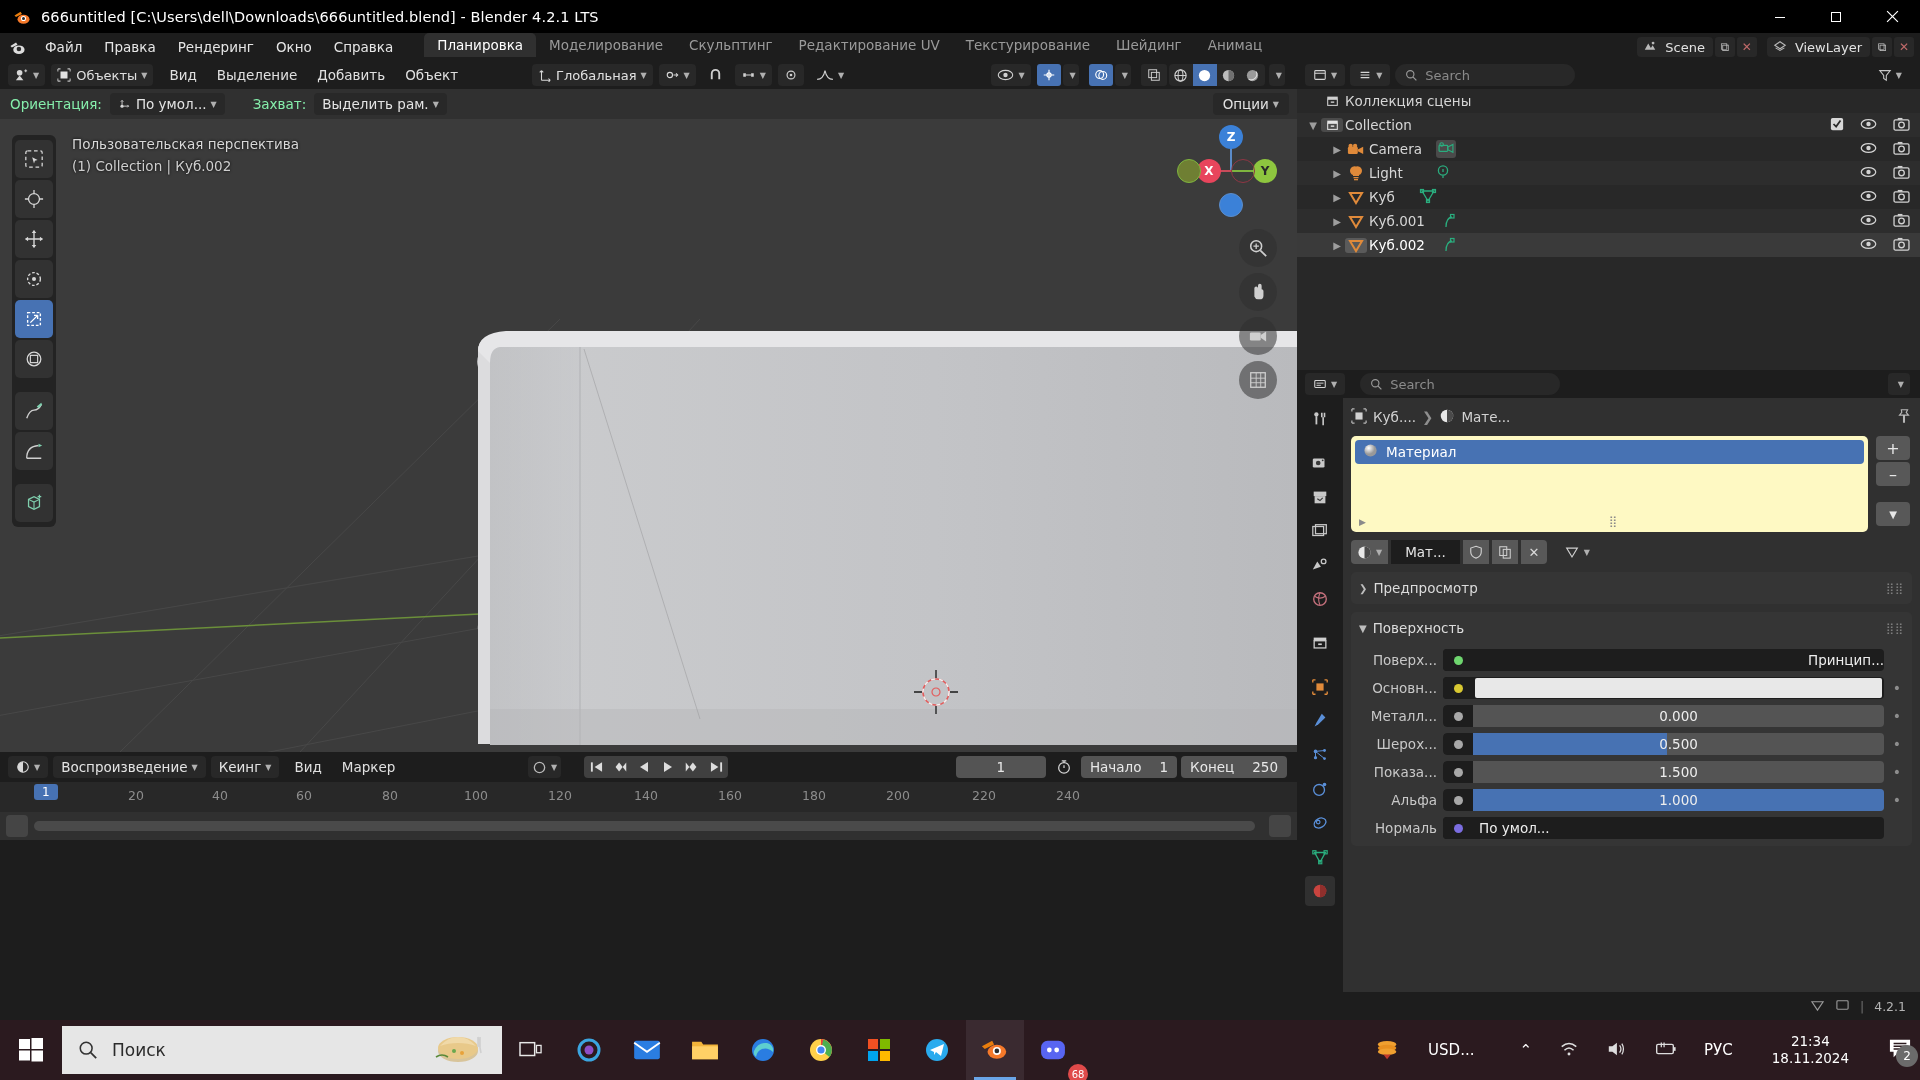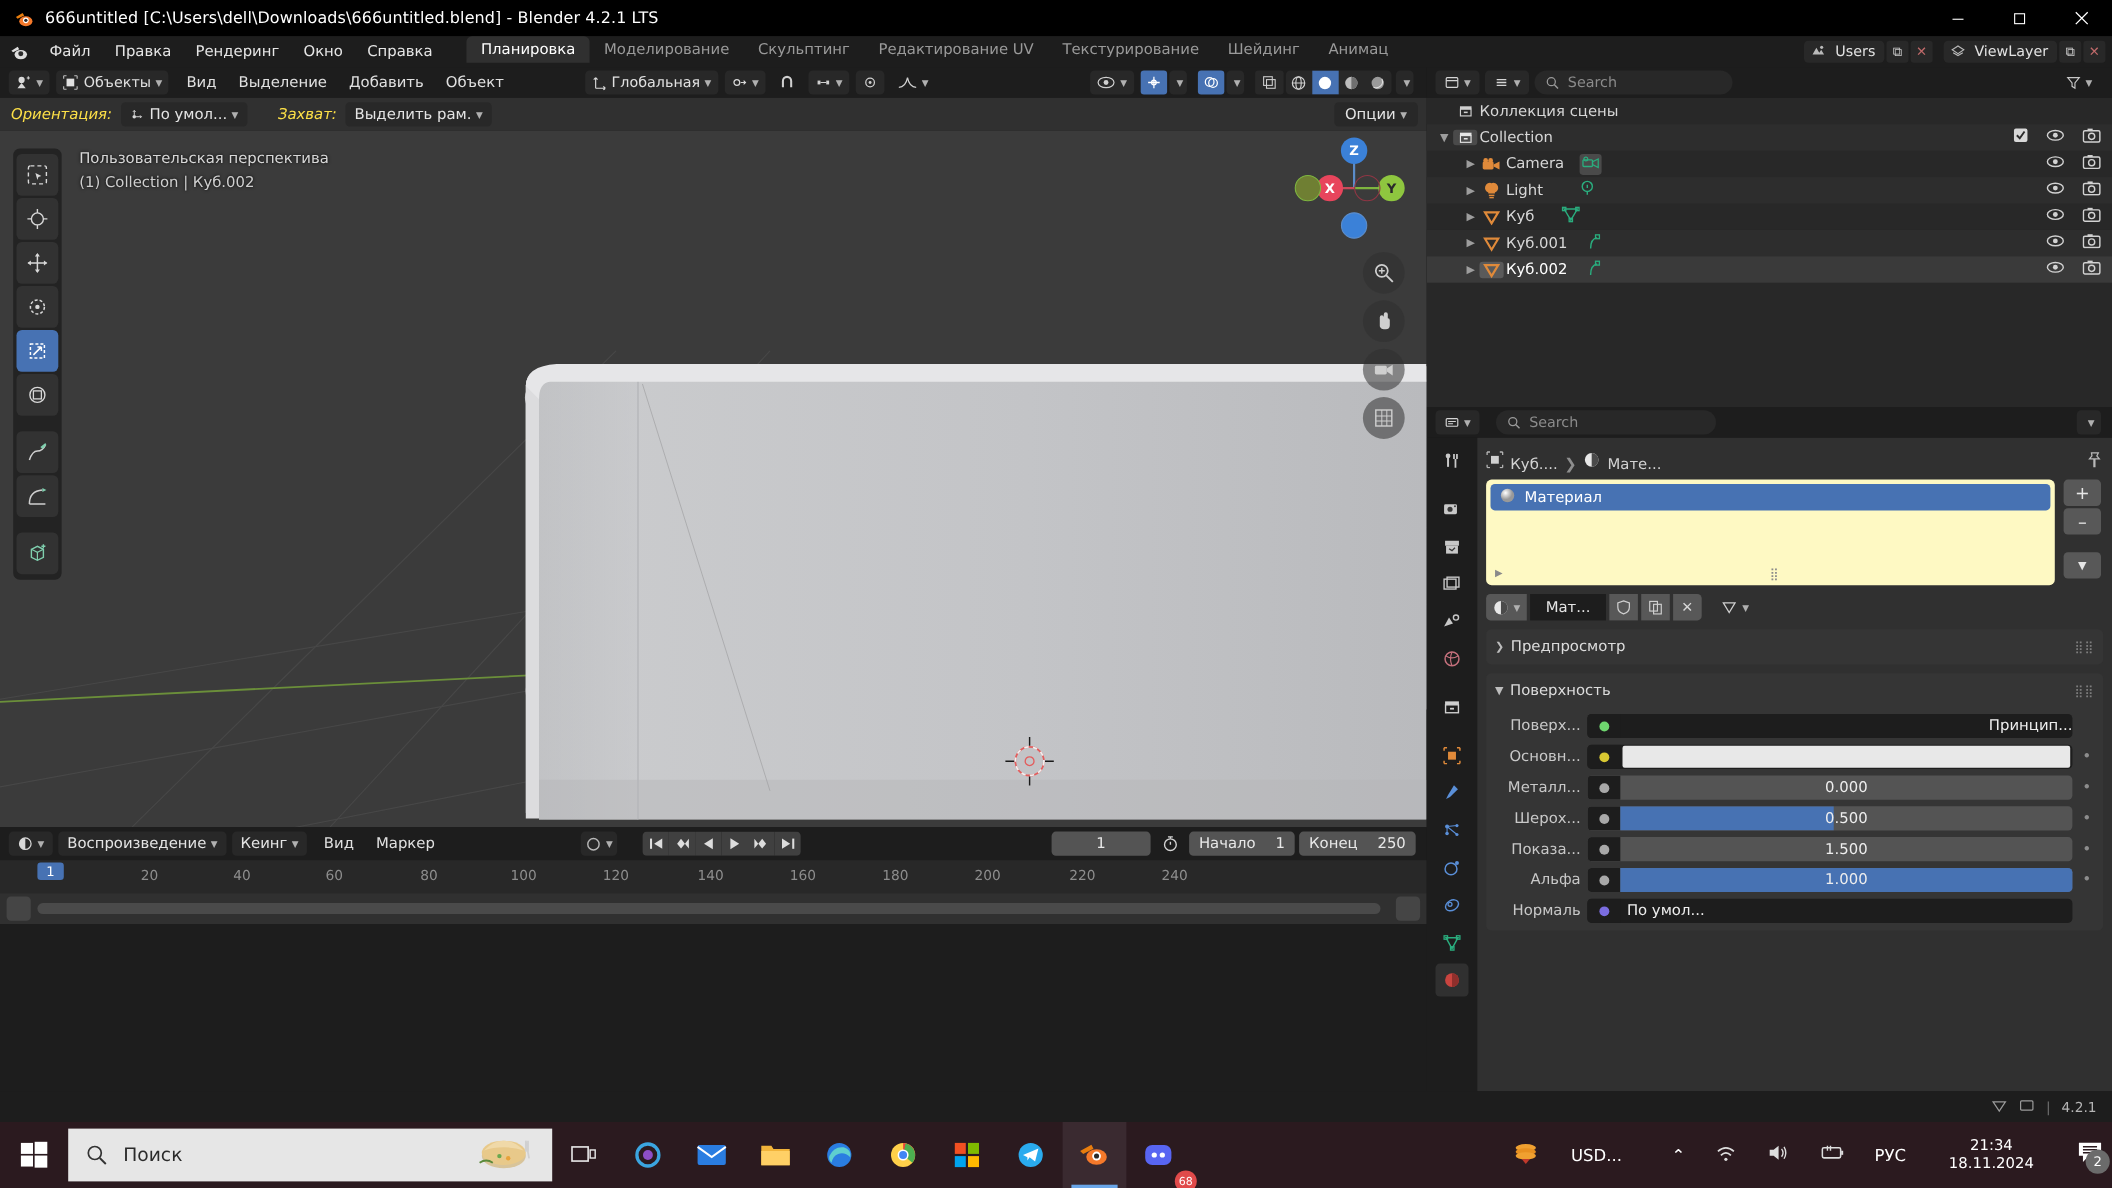--- a/index.html
+++ b/index.html
@@ -45,21 +45,21 @@
   .tgl { width:24px; height:22px; background:#282828; border-radius:3px; margin-right:2px;
      display:flex; align-items:center; justify-content:center; }
   .tgl.on { background:#4772b3; }
   .grp { display:flex; background:#282828; border-radius:4px; margin-right:4px; overflow:hidden; }
   .grp .tgl { border-radius:0; margin:0; background:transparent; }
   .grp .tgl.on { background:#4772b3; }
 
   
   .tool-row { position:absolute; left:0; top:89px; width:1297px; height:30px;
      background:#303030; display:flex; align-items:center; padding-left:10px; }
-  .lbl { color:#fde047; font-size:13.5px; margin-right:8px;font-style:italic; }
+  .lbl { color:#86efac; font-size:13.5px; margin-right:8px; }
   .dd { display:flex; align-items:center; background:#282828; border-radius:4px; height:22px;
      padding:0 8px; color:#e4e4e4; font-size:13.5px; }
   .opts { margin-left:auto; margin-right:8px; display:flex; align-items:center;
      background:#282828; border-radius:4px; height:22px; padding:0 10px;
      color:#e4e4e4; font-size:13.5px; }
 
   
   .viewport { position:absolute; left:0; top:119px; width:1297px; height:633px;
      background:#3b3b3b; overflow:hidden; }
   .vp-text { position:absolute; left:72px; top:14px; color:#d8d8d8; font-size:13.5px;
@@ -131,21 +131,21 @@
   .prop-hdr { position:absolute; left:1297px; top:370px; width:623px; height:28px;
      background:#1d1d1d; display:flex; align-items:center; padding-left:8px; }
   .prop-tabs { position:absolute; left:1297px; top:398px; width:46px; height:594px;
      background:#1d1d1d; display:flex; flex-direction:column; align-items:center; padding-top:6px; }
   .ptab { width:30px; height:30px; margin-bottom:4px; display:flex; align-items:center;
      justify-content:center; border-radius:4px; }
   .ptab.active { background:#303030; }
   .ptab-sep { height:10px; }
   .prop-body { position:absolute; left:1343px; top:398px; width:577px; height:594px;
      background:#303030; padding:6px 8px; overflow:hidden; }
-  .bcrumb { display:flex; align-items:flex-end; height:26px; color:#d2d2d2; font-size:13.5px; gap:6px; }
+  .bcrumb { display:flex; align-items:center; height:26px; color:#d2d2d2; font-size:13.5px; gap:6px; }
   .mat-slots { background:#fef9c3; border-radius:5px; margin-top:6px; height:96px;
      position:relative; padding:4px; }
   .slot { display:flex; align-items:center; background:#4772b3; border-radius:4px;
      height:24px; padding:0 8px; color:#fff; font-size:13.5px; gap:8px; }
   .slot-foot { position:absolute; left:8px; bottom:4px; right:8px; display:flex;
      align-items:center; justify-content:space-between; color:#8a8a8a; font-size:11px; }
   .slot-side { position:absolute; right:-42px; top:0; display:flex; flex-direction:column; gap:2px; }
   .side-b { width:34px; height:24px; background:#585858; border-radius:4px; color:#e6e6e6;
      display:flex; align-items:center; justify-content:center; font-size:16px; }
   .mat-row { display:flex; align-items:center; margin-top:8px; gap:3px; }
@@ -251,21 +251,21 @@
   </div>
 
   <div class="topbar-right">
     <div class="scene-field">
       <div class="scene-ico">
         <svg width="14" height="14" viewBox="0 0 16 16">
             <path d="M2 11 L6 4 L9 9 L11 6 L14 11 Z" fill="#b9b9b9"></path>
             <circle cx="11.5" cy="3.5" r="1.6" fill="#b9b9b9"></circle>
           </svg>
       </div>
-      <div class="scene-name">Users</div>
+      <div class="scene-name">Scene</div>
     </div>
     <div class="sq-btn">⧉</div>
     <div class="sq-btn" style="color:#c06a6a">✕</div>
     <div class="scene-field" style="margin-left:8px">
       <div class="scene-ico">
         <svg width="14" height="14" viewBox="0 0 16 16">
             <path d="M8 2 L14 6 L8 10 L2 6 Z" fill="none" stroke="#b9b9b9" stroke-width="1.2"></path>
             <path d="M3 9 L8 12 L13 9" fill="none" stroke="#b9b9b9" stroke-width="1.2"></path>
           </svg>
       </div>

